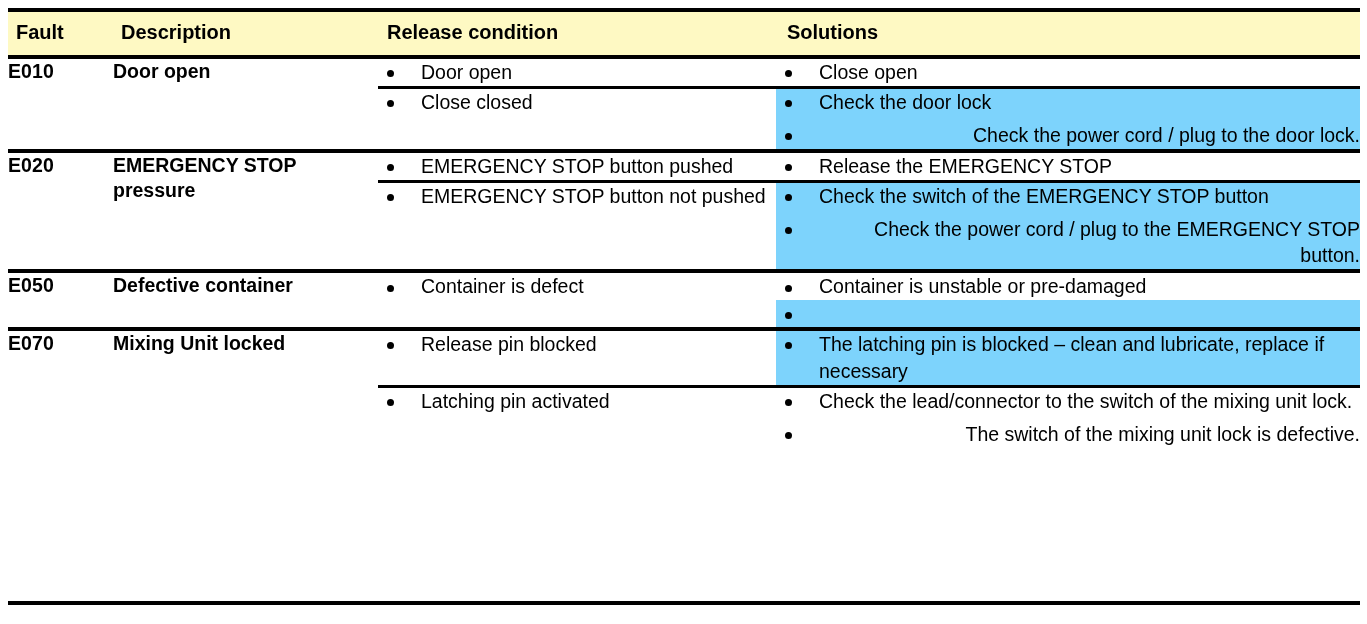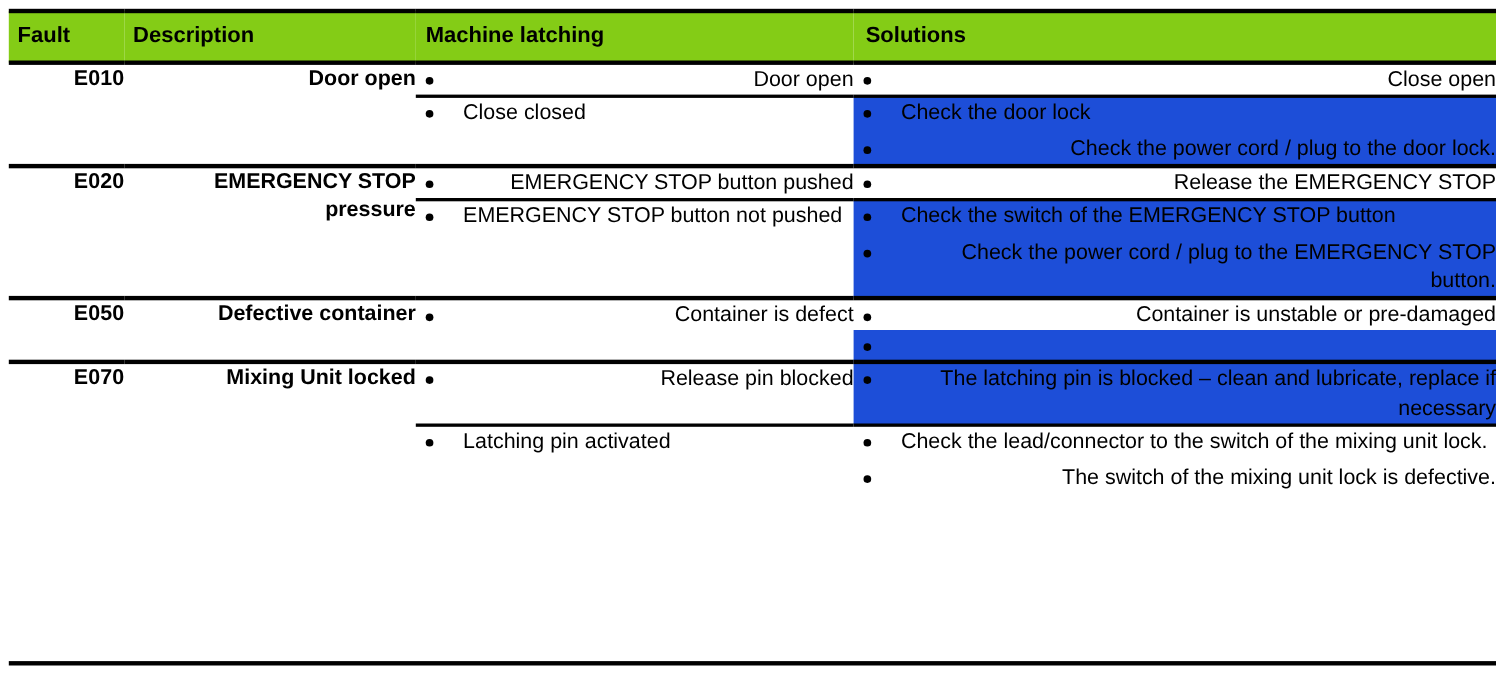--- a/index.html
+++ b/index.html
@@ -41,34 +41,34 @@
 
   
   thead th {
     text-align: left;
     vertical-align: middle;
     font-weight: bold;
     font-size: 20px;
     padding: 9px 0 11px 0;
     border-top: 4px solid #000;
     border-bottom: 4px solid #000;
-    background: #84cc16;
+    background: #fef9c3;
   }
   thead th.h-fault { padding-left: 8px; }
   thead th.h-desc  { padding-left: 8px; }
   thead th.h-cond  { padding-left: 9px; }
   thead th.h-sol   { padding-left: 11px; }
 
   
   tbody.group > tr > td {
     vertical-align: top;
     padding: 0;
   }
   tbody.group.first-group > tr.first-sub > td { border-top: 0; }
-  tbody.group > tr.first-sub > td { border-top: 4px solid #000; text-align: right; }
+  tbody.group > tr.first-sub > td { border-top: 4px solid #000; }
   tbody.group.last-group > tr.last-sub > td { border-bottom: 0; }
 
   
   td.fault-cell, td.desc-cell {
     font-weight: bold;
     font-size: 19.5px;
     padding-top: 14px;
     line-height: 1.32;
   }
   td.fault-cell { padding-left: 8px; letter-spacing: 0.1px; }
@@ -83,21 +83,21 @@
   td.sol-cell  { padding: 0 10px 0 11px; }
 
   
   tr.sub-divider > td.cond-cell,
   tr.sub-divider > td.sol-cell {
     border-top: 3px solid #000;
   }
 
   
   .shaded {
-    background: #1d4ed8;
+    background: #7dd3fc;
   }
 
   
   ul.bul {
     list-style: none;
     margin: 0;
     padding: 0;
   }
   ul.bul li {
     position: relative;
@@ -130,21 +130,21 @@
       <col class="c-fault">
         <col class="c-desc">
         <col class="c-cond">
         <col class="c-sol">
     </colgroup>
 
     <thead>
       <tr>
         <th class="h-fault">Fault</th>
         <th class="h-desc">Description</th>
-        <th class="h-cond">Machine latching</th>
+        <th class="h-cond">Release condition</th>
         <th class="h-sol">Solutions</th>
       </tr>
     </thead>
 
     <tbody class="group first-group">
       <tr class="first-sub">
         <td class="fault-cell" rowspan="2">E010</td>
         <td class="desc-cell" rowspan="2">Door open</td>
         <td class="cond-cell">
           <ul class="bul pad-block">

